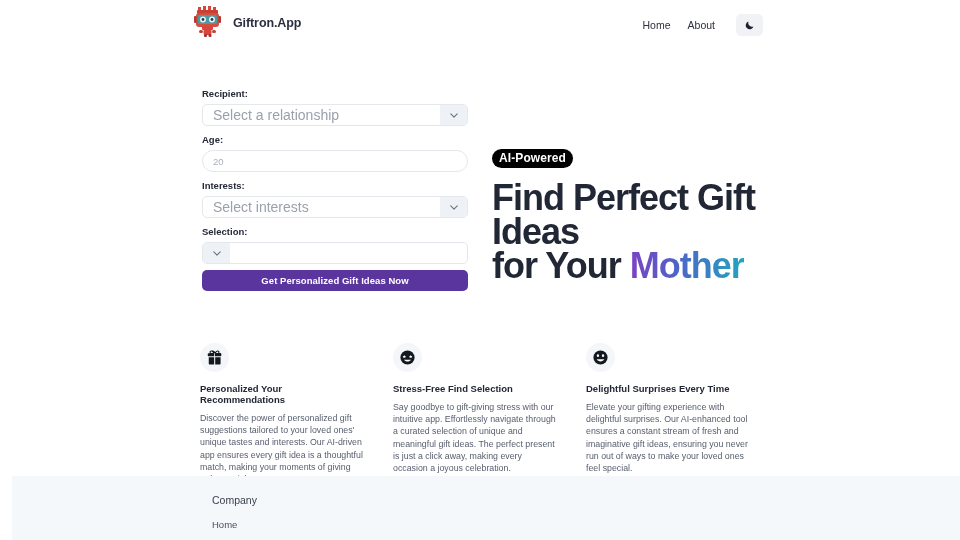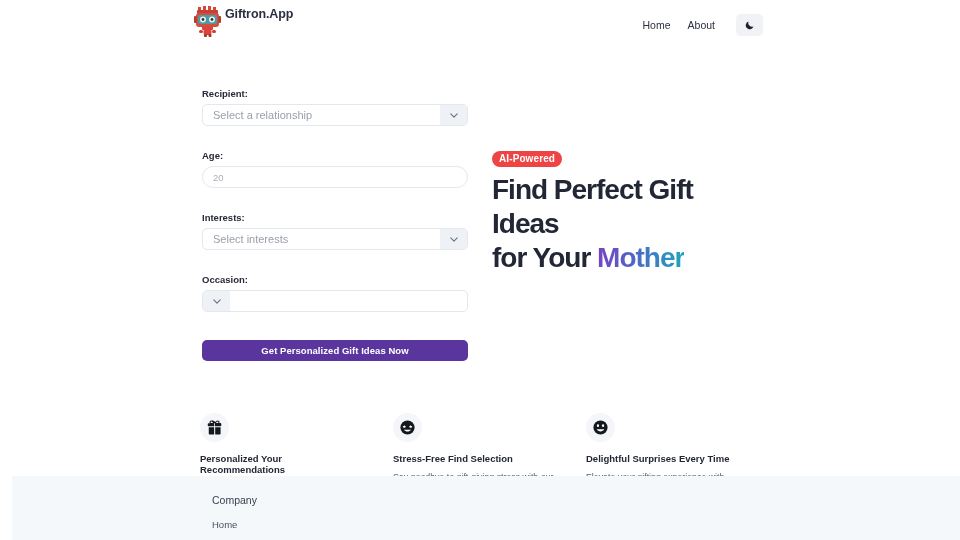--- a/index.html
+++ b/index.html
@@ -17,23 +17,23 @@
 
   
   .header {
     display: flex;
     align-items: flex-start;
     padding: 4px 0 0 0;
     height: 42px;
   }
   .brand {
     display: flex;
-    align-items: flex-start;
+    align-items: center;
     margin-left: 193px;
-    gap: 0;
+    gap: 8px;
   }
   .logo {
     width: 32px;
     height: 34px;
     margin-top: 1px;
     flex: none;
   }
   .brand-text { padding-top: 3px; }
   .brand-name {
     font-size: 12.5px;
@@ -83,33 +83,33 @@
     gap: 24px;
   }
   .form-col { width: 266px; flex: none; }
   .field-label {
     font-size: 9.5px;
     font-weight: 700;
     color: #262a38;
     display: block;
     margin-bottom: 5px;
   }
-  .field-label.spaced { margin-top: 24px; }
+  .field-label.spaced { margin-top: 8px; }
   .select-wrap {
     display: flex;
     height: 22px;
     border: 1px solid #e4e7ec;
     border-radius: 5px;
     overflow: hidden;
     background: #fff;
     cursor: pointer;
   }
   .select-value {
     flex: 1;
-    font-size: 11px;
+    font-size: 14px;
     color: #9aa0ac;
     display: flex;
     align-items: center;
     padding-left: 10px;
   }
   .select-arrow {
     width: 27px;
     background: #eef1f5;
     display: flex;
     align-items: center;
@@ -124,50 +124,50 @@
     color: #9aa0ac;
     padding-left: 10px;
     font-family: "Liberation Sans", sans-serif;
     background: #fff;
     outline: none;
   }
   .text-input::placeholder { color: #a9afbb; }
   .cta-button {
     width: 100%;
     height: 21px;
-    margin-top: 28px;
+    margin-top: 6px;
     background: #5b359e;
     border: none;
     border-radius: 5px;
     color: #ffffff;
     font-size: 9.5px;
     font-weight: 700;
     font-family: "Liberation Sans", sans-serif;
     cursor: pointer;
     letter-spacing: 0.05px;
   }
 
   .copy-col { width: 270px; padding-top: 60px; }
   .badge {
     display: inline-block;
-    background: #ef4444;
+    background: #000000;
     color: #ffffff;
-    font-size: 10px;
+    font-size: 12px;
     font-weight: 600;
     padding: 2.5px 7px;
     border-radius: 999px;
     letter-spacing: 0.1px;
   }
   .headline {
-    font-size: 28px;
+    font-size: 36px;
     line-height: 34px;
     font-weight: 700;
     color: #222736;
     letter-spacing: -1px;
-    margin-top: 6px;
+    margin-top: 13px;
   }
   .headline .accent {
     background: linear-gradient(90deg, #7b43c2 0%, #4f63c9 40%, #20a5bd 100%);
     -webkit-background-clip: text;
     background-clip: text;
     -webkit-text-fill-color: transparent;
     color: transparent;
   }
   .hero-desc {
     margin-top: 14px;
@@ -294,21 +294,21 @@
     <label class="field-label spaced">Interests:</label>
     <div class="select-wrap">
       <span class="select-value">Select interests</span>
       <span class="select-arrow">
         <svg width="8" height="5" viewBox="0 0 10 6">
             <path d="M1 1l4 4 4-4" stroke="#6b7280" stroke-width="1.4" fill="none" stroke-linecap="round" stroke-linejoin="round"></path>
           </svg>
       </span>
     </div>
 
-    <label class="field-label spaced">Occasion:</label>
+    <label class="field-label spaced">Selection:</label>
     <div class="select-wrap">
       <span class="select-arrow">
         <svg width="8" height="5" viewBox="0 0 10 6">
             <path d="M1 1l4 4 4-4" stroke="#6b7280" stroke-width="1.4" fill="none" stroke-linecap="round" stroke-linejoin="round"></path>
           </svg>
       </span>
     </div>
 
     <button class="cta-button">Get Personalized Gift Ideas Now</button>
   </div>

